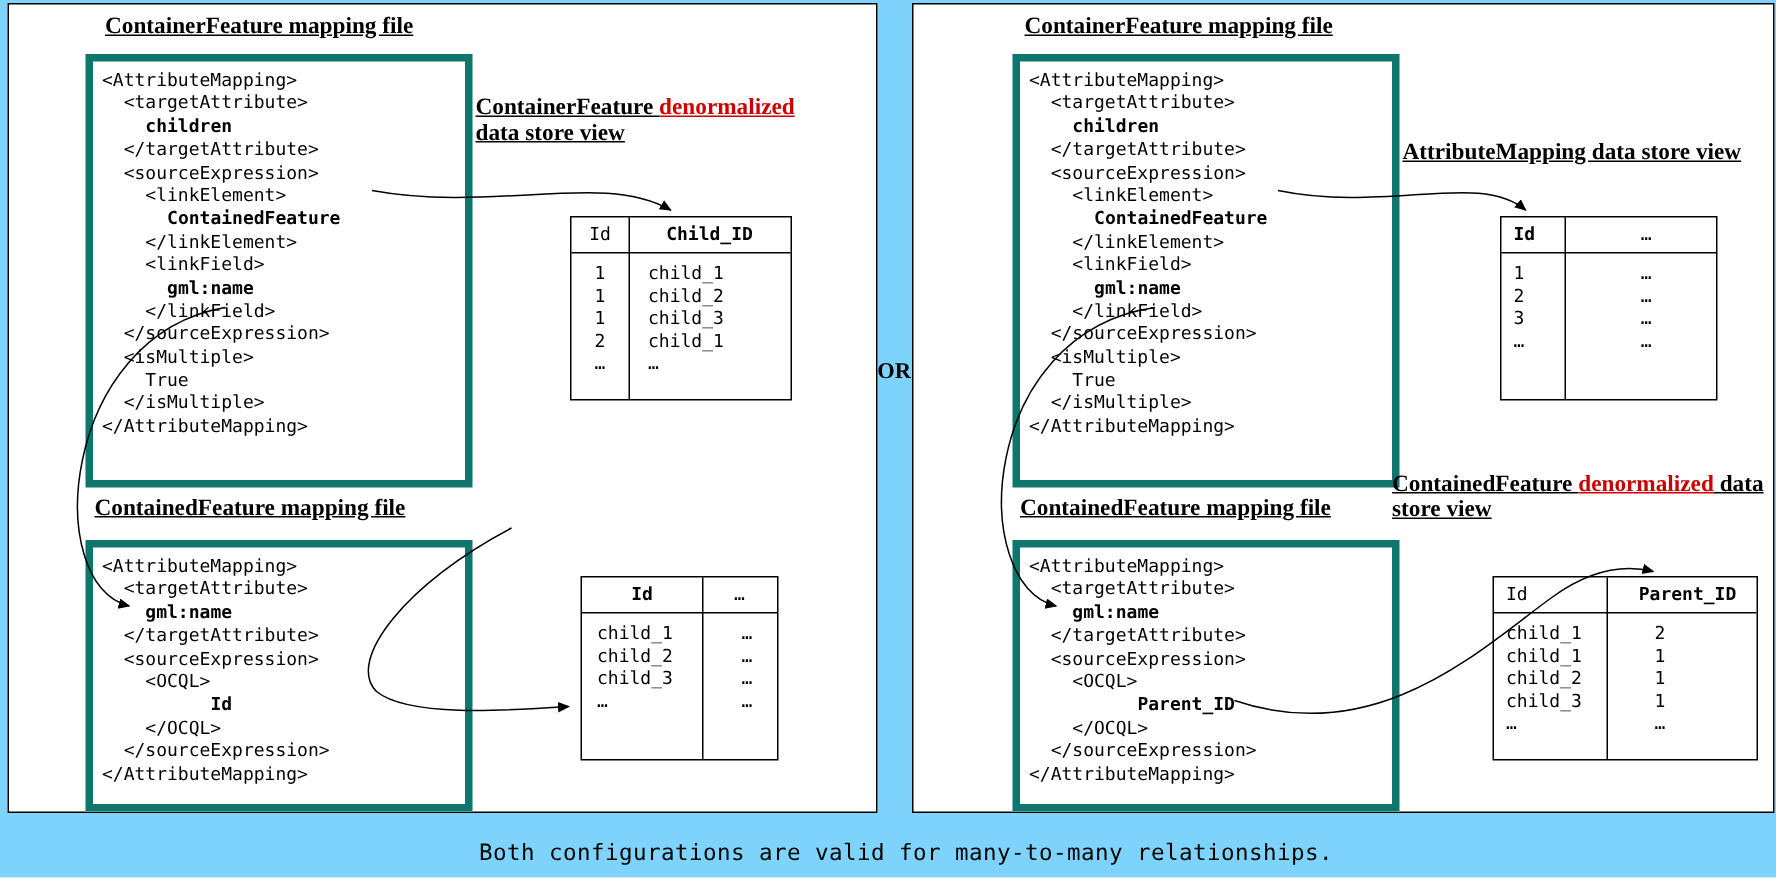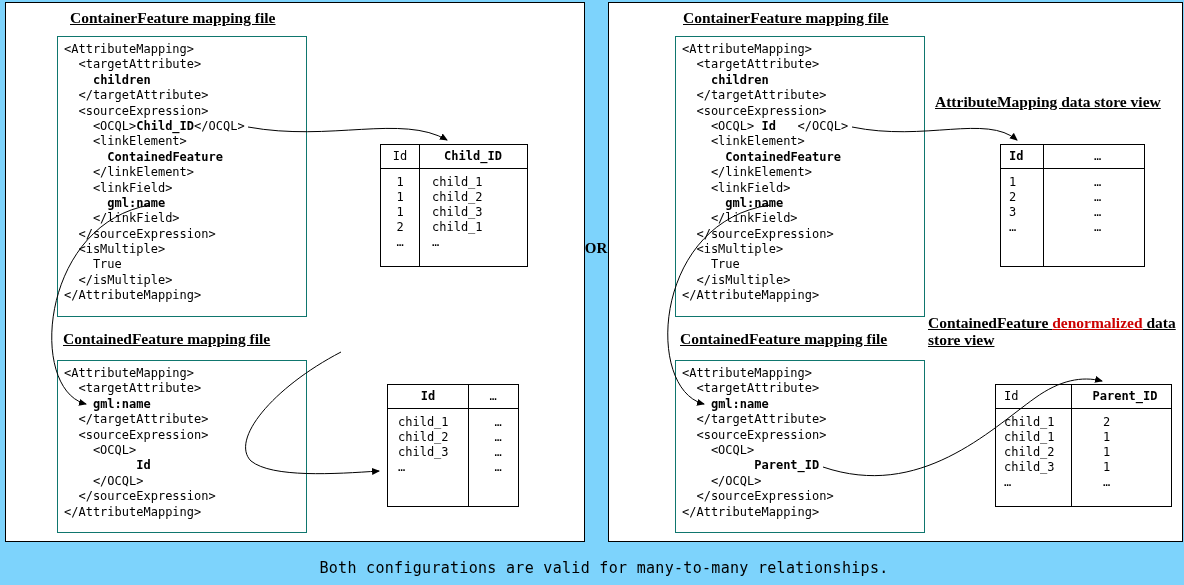--- a/index.html
+++ b/index.html
@@ -7,21 +7,21 @@
         font-family:"Liberation Serif",serif;color:#000;}
   .panel{position:absolute;border:1px solid #000;background:#fff;}
   #panel-left{left:5px;top:2px;width:578px;height:538px;}
   #panel-right{left:608px;top:2px;width:573px;height:538px;}
 
   .title{position:absolute;font:bold 15.5px "Liberation Serif",serif;line-height:17px;}
   .title span{text-decoration:underline;}
   .red{color:#cc0000;}
   .b{font-weight:bold;}
 
-  .xmlbox{position:absolute;border:1px solid #0f766e;background:#fff;
+  .xmlbox{position:absolute;border:5px solid #0f766e;background:#fff;
           font:12px/15.4px "DejaVu Sans Mono",monospace;padding:5px 2px 0 6px;}
   .code-line{white-space:pre;height:15.4px;}
   .code-line span{white-space:pre;}
 
   .dtable{position:absolute;border:1px solid #000;background:#fff;
           font:12px "DejaVu Sans Mono",monospace;}
   .dtable::before{content:"";position:absolute;top:0;bottom:0;left:var(--c1);width:1px;background:#000;}
   .dtable::after{content:"";position:absolute;left:0;right:0;top:23px;height:1px;background:#000;}
   .trow{display:flex;height:15px;line-height:15px;}
   .trow.thead{height:23px;line-height:23px;}
@@ -77,33 +77,33 @@
 <div class="page">
 
   <div class="panel" id="panel-left">
     <div class="title t-m1"><span>ContainerFeature mapping file</span></div>
     <div class="xmlbox x1">
         <div class="code-line"><span>&lt;AttributeMapping&gt;</span></div>
         <div class="code-line"><span>  &lt;targetAttribute&gt;</span></div>
         <div class="code-line"><span>    </span><span class="b">children</span></div>
         <div class="code-line"><span>  &lt;/targetAttribute&gt;</span></div>
         <div class="code-line"><span>  &lt;sourceExpression&gt;</span></div>
-        <div class="code-line"><span>    &lt;OCQL&gt;</span><span class="b">Child_ID</span><span>&lt;/OCQL&gt;</span></div>
         <div class="code-line"><span>    &lt;linkElement&gt;</span></div>
         <div class="code-line"><span>      </span><span class="b">ContainedFeature</span></div>
         <div class="code-line"><span>    &lt;/linkElement&gt;</span></div>
         <div class="code-line"><span>    &lt;linkField&gt;</span></div>
         <div class="code-line"><span>      </span><span class="b">gml:name</span></div>
         <div class="code-line"><span>    &lt;/linkField&gt;</span></div>
         <div class="code-line"><span>  &lt;/sourceExpression&gt;</span></div>
         <div class="code-line"><span>  &lt;isMultiple&gt;</span></div>
         <div class="code-line"><span>    True</span></div>
         <div class="code-line"><span>  &lt;/isMultiple&gt;</span></div>
         <div class="code-line"><span>&lt;/AttributeMapping&gt;</span></div>
       </div>
+    <div class="title t-v1"><span>ContainerFeature </span><span class="red">denormalized</span><span> data store view</span></div>
     <div class="dtable tb1 tbl-a">
         <div class="trow thead">
           <div class="tcell c0"><span>Id</span></div>
           <div class="tcell c1"><span class="b">Child_ID</span></div>
         </div>
         <div class="tbody">
           <div class="trow">
             <div class="tcell c0"><span>1</span></div>
             <div class="tcell c1"><span>child_1</span></div>
           </div>
@@ -167,21 +167,20 @@
   <div class="or">OR</div>
 
   <div class="panel" id="panel-right">
     <div class="title t-m1"><span>ContainerFeature mapping file</span></div>
     <div class="xmlbox x1">
         <div class="code-line"><span>&lt;AttributeMapping&gt;</span></div>
         <div class="code-line"><span>  &lt;targetAttribute&gt;</span></div>
         <div class="code-line"><span>    </span><span class="b">children</span></div>
         <div class="code-line"><span>  &lt;/targetAttribute&gt;</span></div>
         <div class="code-line"><span>  &lt;sourceExpression&gt;</span></div>
-        <div class="code-line"><span>    &lt;OCQL&gt; </span><span class="b">Id</span><span>   &lt;/OCQL&gt;</span></div>
         <div class="code-line"><span>    &lt;linkElement&gt;</span></div>
         <div class="code-line"><span>      </span><span class="b">ContainedFeature</span></div>
         <div class="code-line"><span>    &lt;/linkElement&gt;</span></div>
         <div class="code-line"><span>    &lt;linkField&gt;</span></div>
         <div class="code-line"><span>      </span><span class="b">gml:name</span></div>
         <div class="code-line"><span>    &lt;/linkField&gt;</span></div>
         <div class="code-line"><span>  &lt;/sourceExpression&gt;</span></div>
         <div class="code-line"><span>  &lt;isMultiple&gt;</span></div>
         <div class="code-line"><span>    True</span></div>
         <div class="code-line"><span>  &lt;/isMultiple&gt;</span></div>

